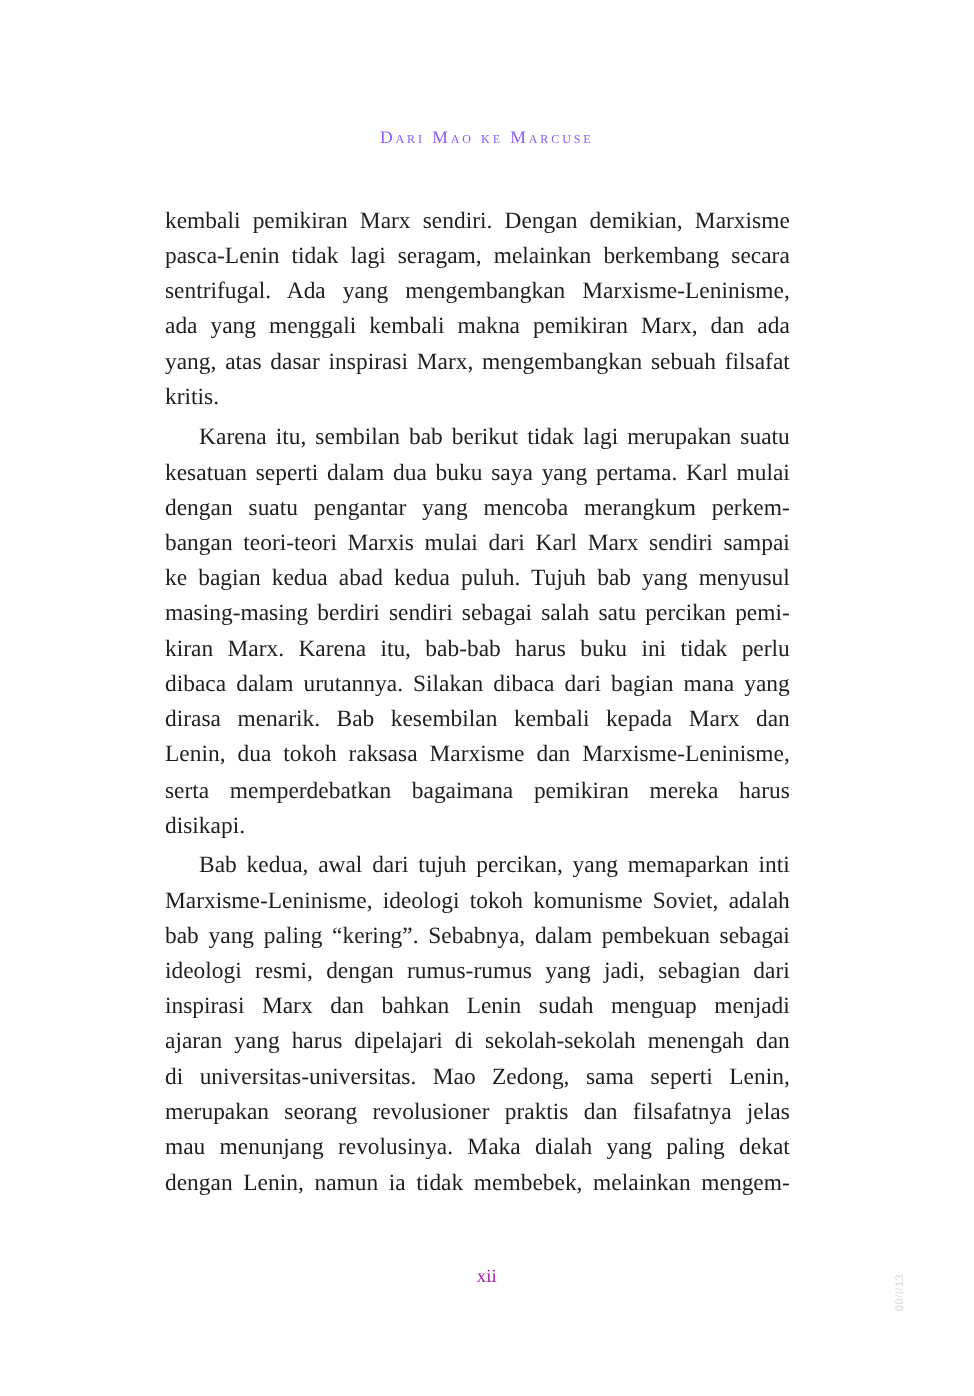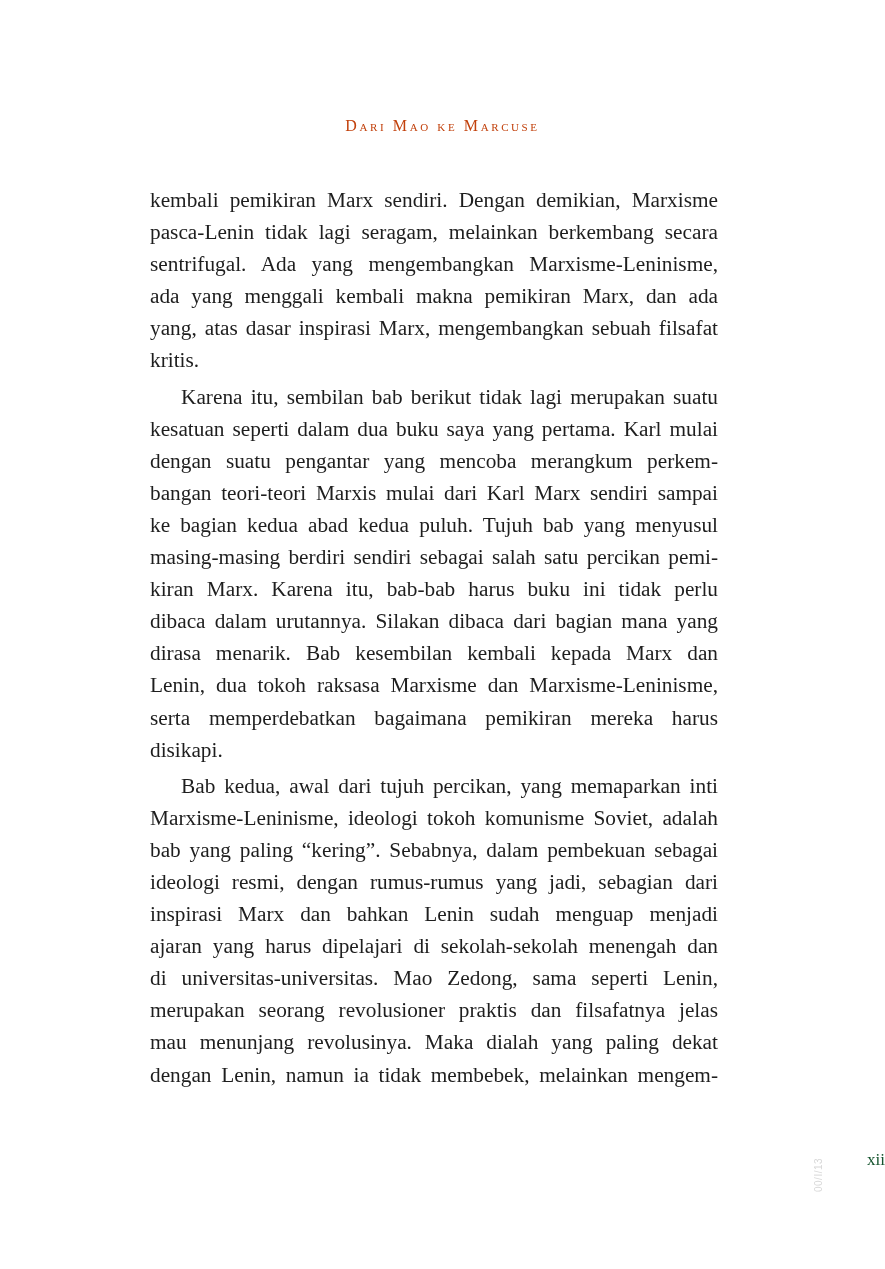--- a/index.html
+++ b/index.html
@@ -17,21 +17,21 @@
     }
     .running-header {
       position: absolute;
       top: 117px;
       left: 0;
       width: 885px;
       text-align: center;
       font-size: 16px;
       letter-spacing: 2.6px;
       font-variant: small-caps;
-      color: #c2410c;
+      color: #8b5cf6;
     }
     .text-block {
       position: absolute;
       top: 184px;
       left: 150px;
       width: 573px;
       font-size: 21.3px;
       line-height: 32.1px;
       text-align: justify;
       hyphens: manual;
@@ -57,23 +57,23 @@
       text-indent: 0;
     }
     .para.indent .line {
       text-indent: 0;
     }
     .page-number {
       position: absolute;
       top: 1150px;
       left: 0;
       width: 885px;
-      text-align: right;
+      text-align: center;
       font-size: 17px;
-      color: #14532d;
+      color: #a21caf;
     }
     .margin-mark {
       position: absolute;
       left: 813px;
       top: 1192px;
       font-family: "Liberation Sans", sans-serif;
       font-size: 10px;
       color: #d8d8d8;
       transform: rotate(-90deg);
       transform-origin: left top;

